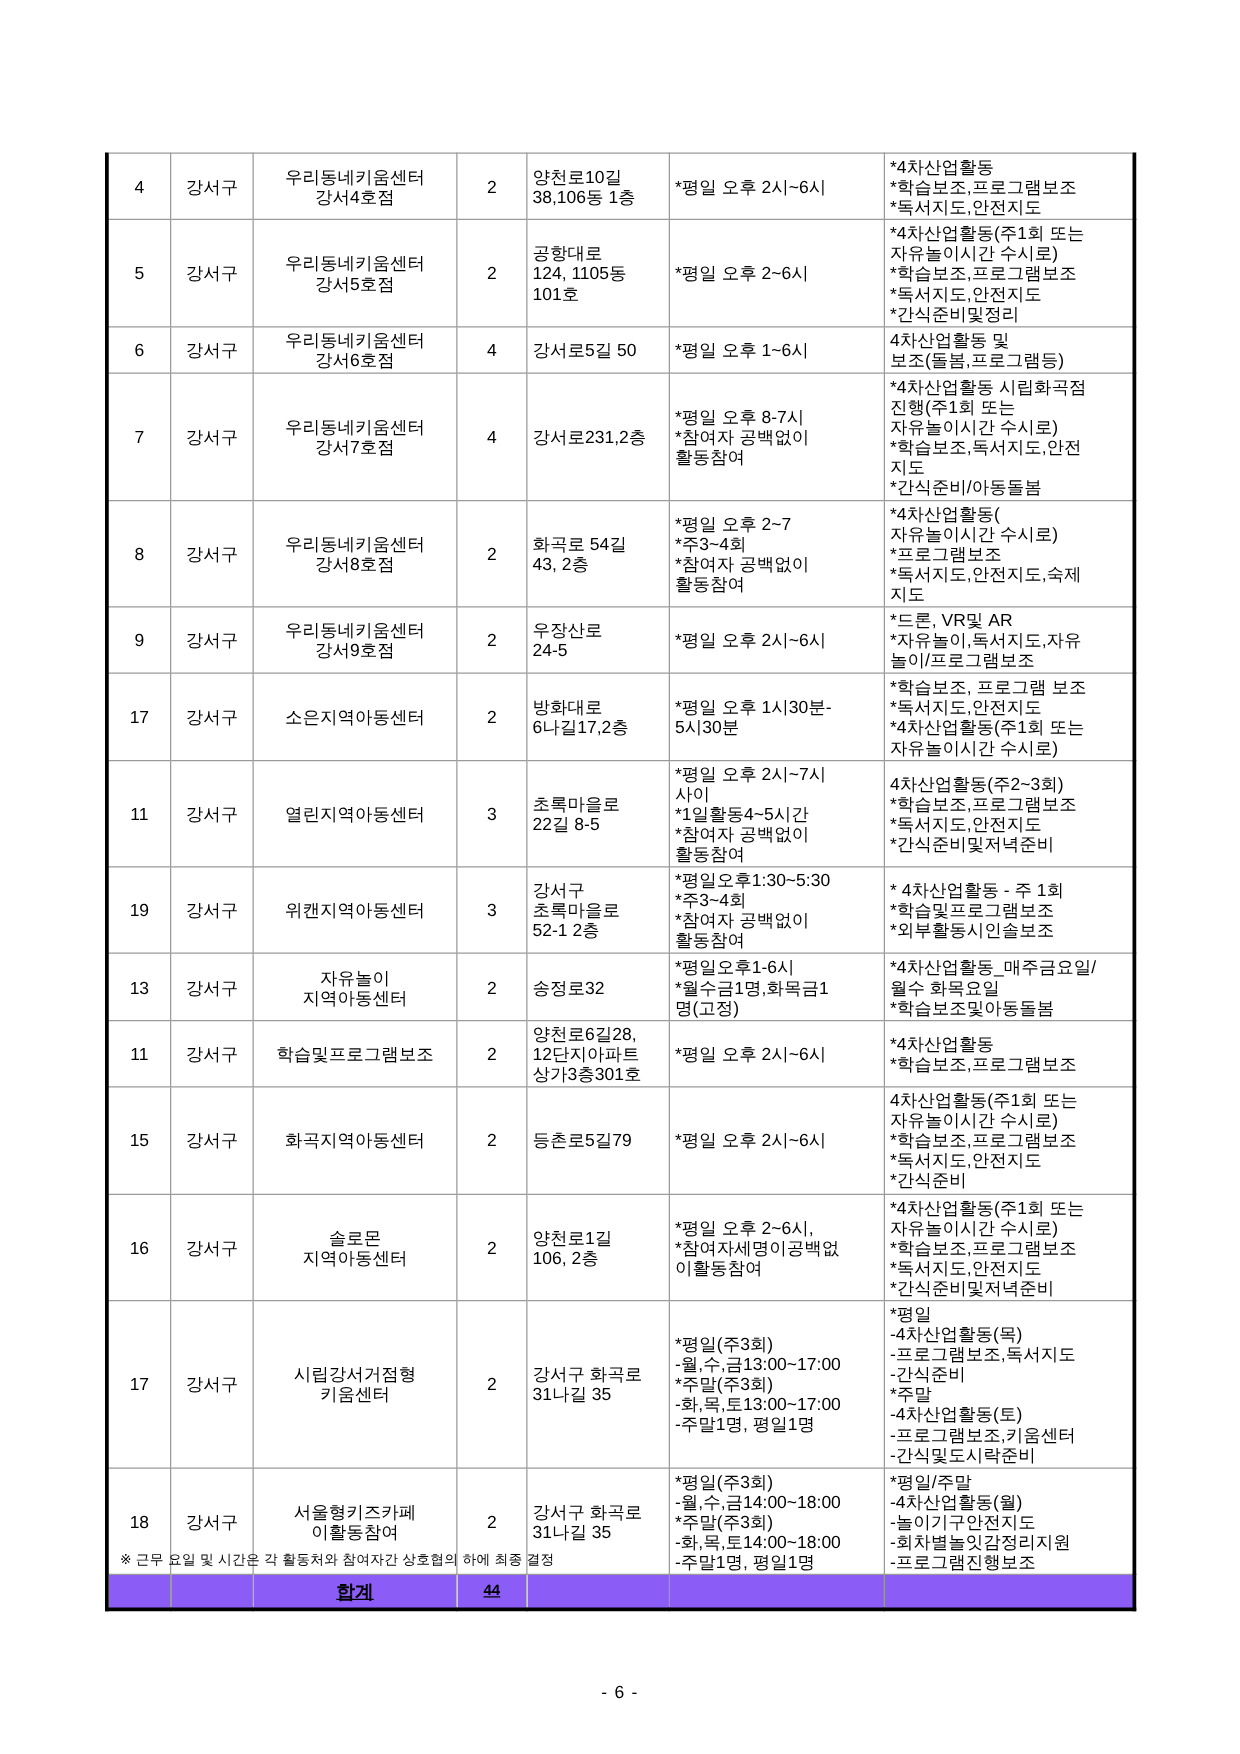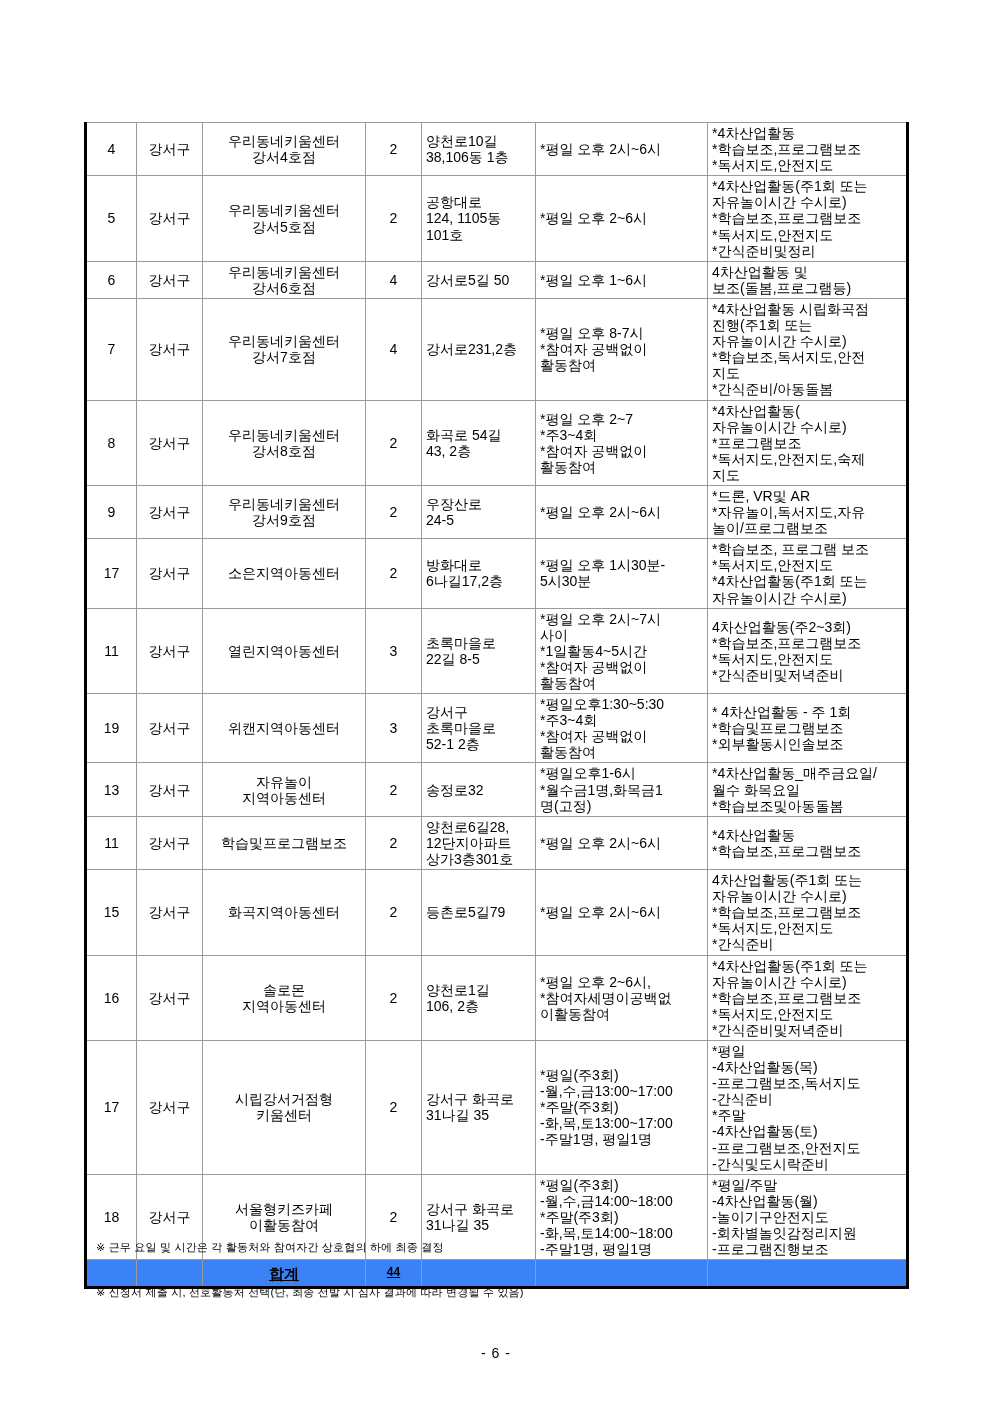--- a/index.html
+++ b/index.html
@@ -31,21 +31,21 @@
   table.centers td {
     border: 1px solid #9a9a9a;
     padding: 2px 4px;
     vertical-align: middle;
     white-space: pre-line;
     word-break: break-all;
     overflow: hidden;
   }
   td.c-no, td.c-district, td.c-name, td.c-count { text-align: center; }
   td.c-addr, td.c-hours, td.c-acts { text-align: left; }
-  tr.summary td { background: #3b82f6; height: 22px; text-decoration: underline; }
+  tr.summary td { background: #8b5cf6; height: 22px; text-decoration: underline; }
   tr.summary td.sum-label { font-weight: bold; font-size: 15px; }
   tr.summary td.sum-value { font-weight: bold; font-size: 12px; }
   .note {
     position: absolute;
     left: 96px;
     width: 860px;
     font-size: 11px;
     letter-spacing: 0.2px;
     white-space: nowrap;
   }
@@ -282,21 +282,21 @@
 -월,수,금13:00~17:00
 *주말(주3회)
 -화,목,토13:00~17:00
 -주말1명, 평일1명</td>
             <td class="c-acts">*평일
 -4차산업활동(목)
 -프로그램보조,독서지도
 -간식준비
 *주말
 -4차산업활동(토)
--프로그램보조,안전지도
+-프로그램보조,키움센터
 -간식및도시락준비</td>
           </tr>
           <tr>
             <td class="c-no">18</td>
             <td class="c-district">강서구</td>
             <td class="c-name">서울형키즈카페
 이활동참여</td>
             <td class="c-count">2</td>
             <td class="c-addr">강서구 화곡로
 31나길 35</td>
@@ -318,17 +318,16 @@
           <td class="c-count sum-value">44</td>
           <td class="c-addr"></td>
           <td class="c-hours"></td>
           <td class="c-acts"></td>
         </tr>
       </tbody>
     </table>
   </div>
 
   <div class="note note1">※ 근무 요일 및 시간은 각 활동처와 참여자간 상호협의 하에 최종 결정</div>
-  <div class="note note2">※ 신청서 제출 시, 선호활동처 선택(단, 최종 선발 시 심사 결과에 따라 변경될 수 있음)</div>
 
   <div class="page-number">- 6 -</div>
 
 </div>
 
 </body></html>

